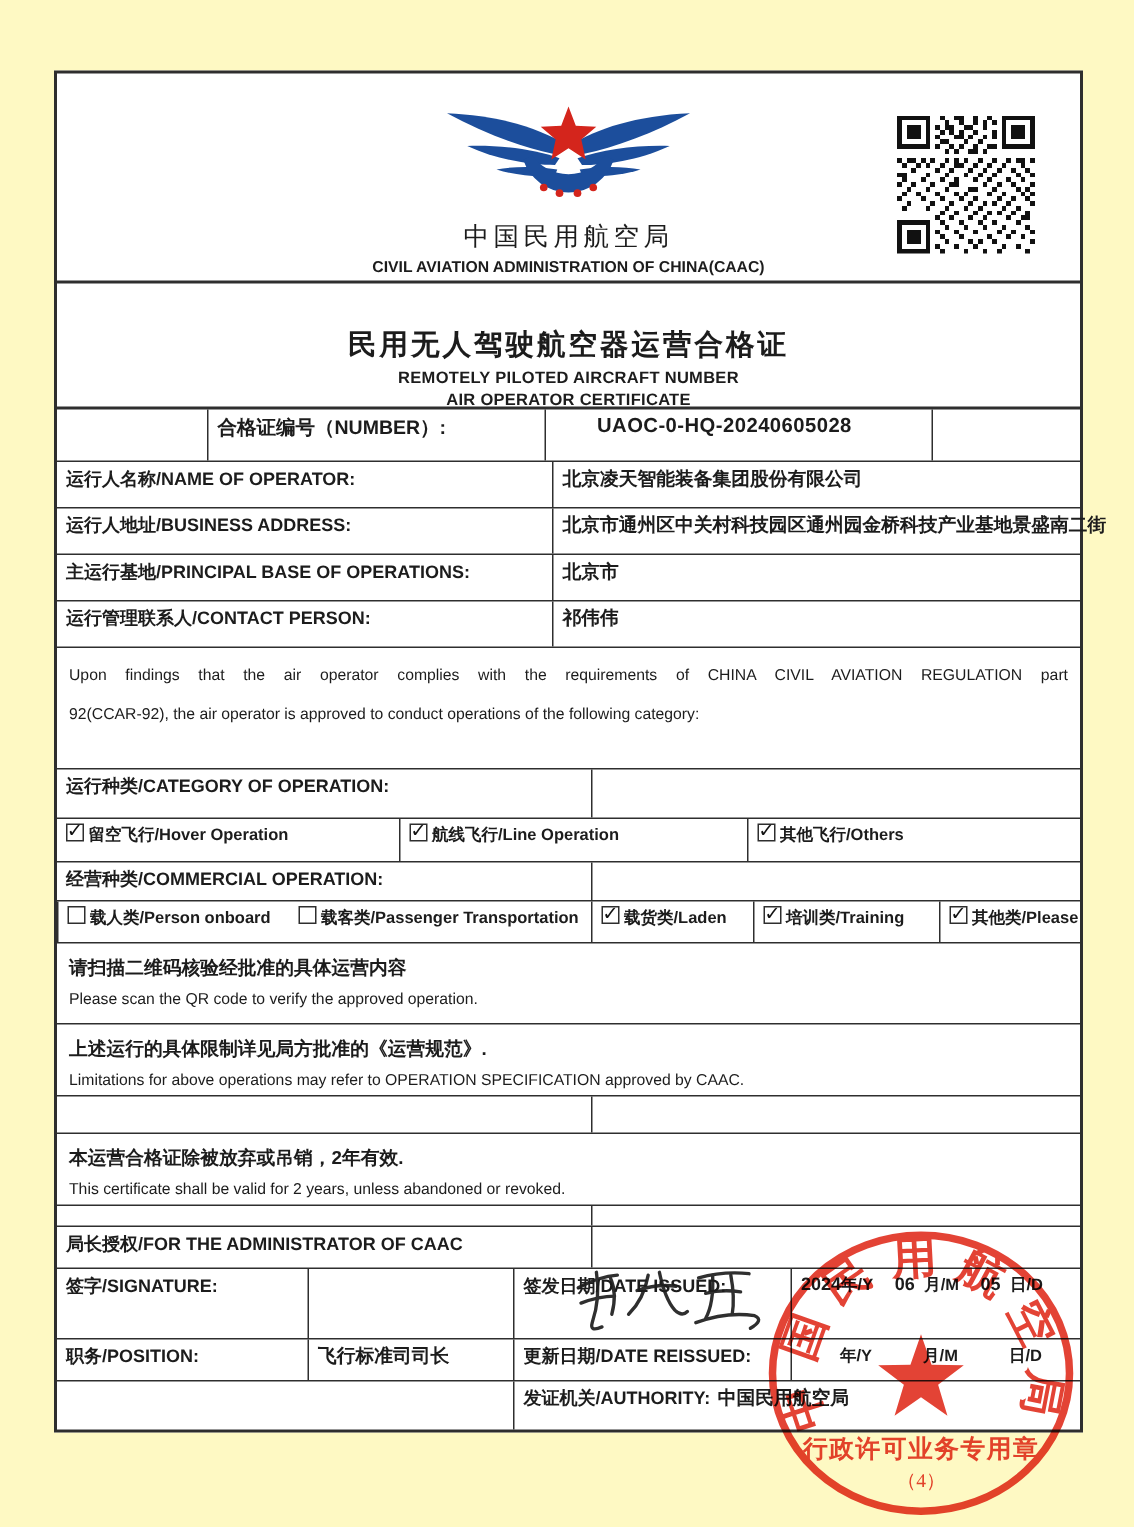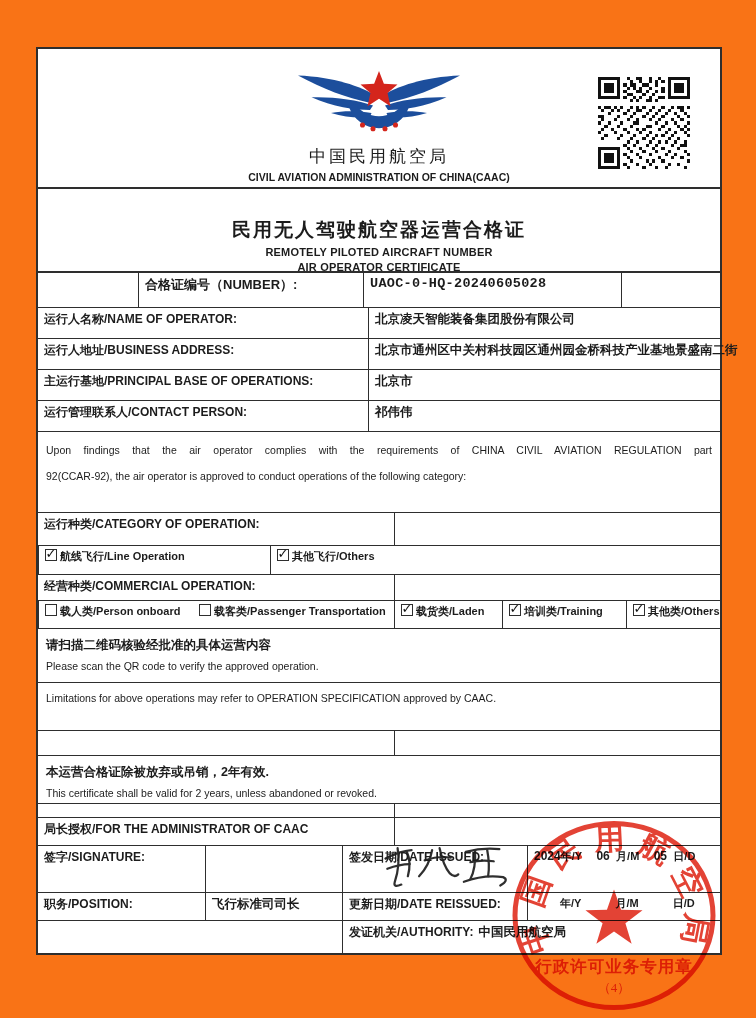--- a/index.html
+++ b/index.html
@@ -1,18 +1,18 @@
 <!DOCTYPE html>
 <html><head>
 <meta charset="utf-8">
 <style>
   * { box-sizing: border-box; margin: 0; padding: 0; }
   html,body { width:756px; height:1018px; background:#ffffff; overflow:hidden;
     font-family:"Liberation Sans","DejaVu Sans",sans-serif; color:#1c1c1c; }
-  .page { position:relative; width:756px; height:1018px; background:#f97316; }
+  .page { position:relative; width:756px; height:1018px; background:#fef9c3; }
 
   .cert { position:absolute; left:36px; top:47px; width:686px;
     border:2px solid #2e2e2e; background:#fff; }
 
   .row { display:flex; border-top:1.5px solid #2e2e2e; position:relative; }
   .row.thick { border-top:2px solid #2e2e2e; }
   .row:first-child { border-top:none; }
   .cell { padding:3px 6px; display:flex; align-items:flex-start; overflow:visible; }
   .cell.bl { border-left:1.5px solid #2e2e2e; }
   .grow { flex:1 1 auto; }
@@ -32,22 +32,22 @@
   .title { height:84px; text-align:center; padding-top:28px; }
   .title-cn { font-family:"Liberation Serif","DejaVu Serif",serif; font-weight:bold;
     font-size:19px; letter-spacing:2px; }
   .title-en { font-size:11px; font-weight:bold; margin-top:3px; letter-spacing:.2px; }
 
   .h36{height:36px}.h33{height:33px}.h31{height:31px}.h29{height:29px}
   .h28{height:28px}.h26{height:26px}.h25{height:25px}.h14{height:14px}
   .h47{height:47px}.h54{height:54px}.h48{height:48px}.h81{height:81px}
 
   .num-label { font-size:13px; }
-  .num-val { font-family:Liberation Mono, monospace; font-weight:bold;
-    font-size:13.5px; letter-spacing:.3px; }
+  .num-val { font-family:Liberation Sans, sans-serif; font-weight:bold;
+    font-size:13.5px; letter-spacing:.3px;margin-left:28px; }
 
   .para { display:block; padding:5px 8px 4px 8px; }
   .para .cn { font-size:12.5px; font-weight:bold; line-height:22px; }
   .para .en { font-size:10.5px; line-height:20px; }
   .ccar .cn { line-height:25px; }
   .ccar .en { line-height:26px; }
   .jline { text-align:justify; text-align-last:justify; }
 
   .chk { display:inline-block; width:12px; height:12px; border:1.5px solid #2e2e2e;
     margin-right:3px; position:relative; flex:0 0 auto; background:#fff; }
@@ -176,20 +176,24 @@
       <div class="en">92(CCAR-92), the air operator is approved to conduct operations of the following category:</div>
     </div>
 
     <div class="row h33">
       <div class="cell" style="flex:0 0 356px">
           <span class="lbl">运行种类/CATEGORY OF OPERATION:</span>
         </div>
       <div class="cell bl grow"></div>
     </div>
     <div class="row h29">
+      <div class="cell" style="flex:0 0 228px">
+        <span class="chk checked"></span>
+        <span class="opt">留空飞行/Hover Operation</span>
+      </div>
       <div class="cell bl" style="flex:0 0 232px">
         <span class="chk checked"></span>
         <span class="opt">航线飞行/Line Operation</span>
       </div>
       <div class="cell bl grow">
         <span class="chk checked"></span>
         <span class="opt">其他飞行/Others</span>
       </div>
     </div>
 
@@ -211,30 +215,31 @@
       <div class="cell bl" style="flex:0 0 108px">
         <span class="chk checked"></span>
         <span class="opt">载货类/Laden</span>
       </div>
       <div class="cell bl" style="flex:0 0 124px">
         <span class="chk checked"></span>
         <span class="opt">培训类/Training</span>
       </div>
       <div class="cell bl grow">
         <span class="chk checked"></span>
-        <span class="opt">其他类/Others</span>
+        <span class="opt">其他类/Please</span>
       </div>
     </div>
 
     <div class="row h54 para" style="display:block;">
       <div class="cn">请扫描二维码核验经批准的具体运营内容</div>
       <div class="en">Please scan the QR code to verify the approved operation.</div>
     </div>
 
     <div class="row h48 para" style="display:block;">
+      <div class="cn">上述运行的具体限制详见局方批准的《运营规范》.</div>
       <div class="en">Limitations for above operations may refer to OPERATION SPECIFICATION approved by CAAC.</div>
     </div>
 
     <div class="row h25">
       <div class="cell" style="flex:0 0 356px"></div>
         <div class="cell bl grow"></div>
     </div>
 
     <div class="row h48 para" style="display:block;">
       <div class="cn">本运营合格证除被放弃或吊销，2年有效.</div>

